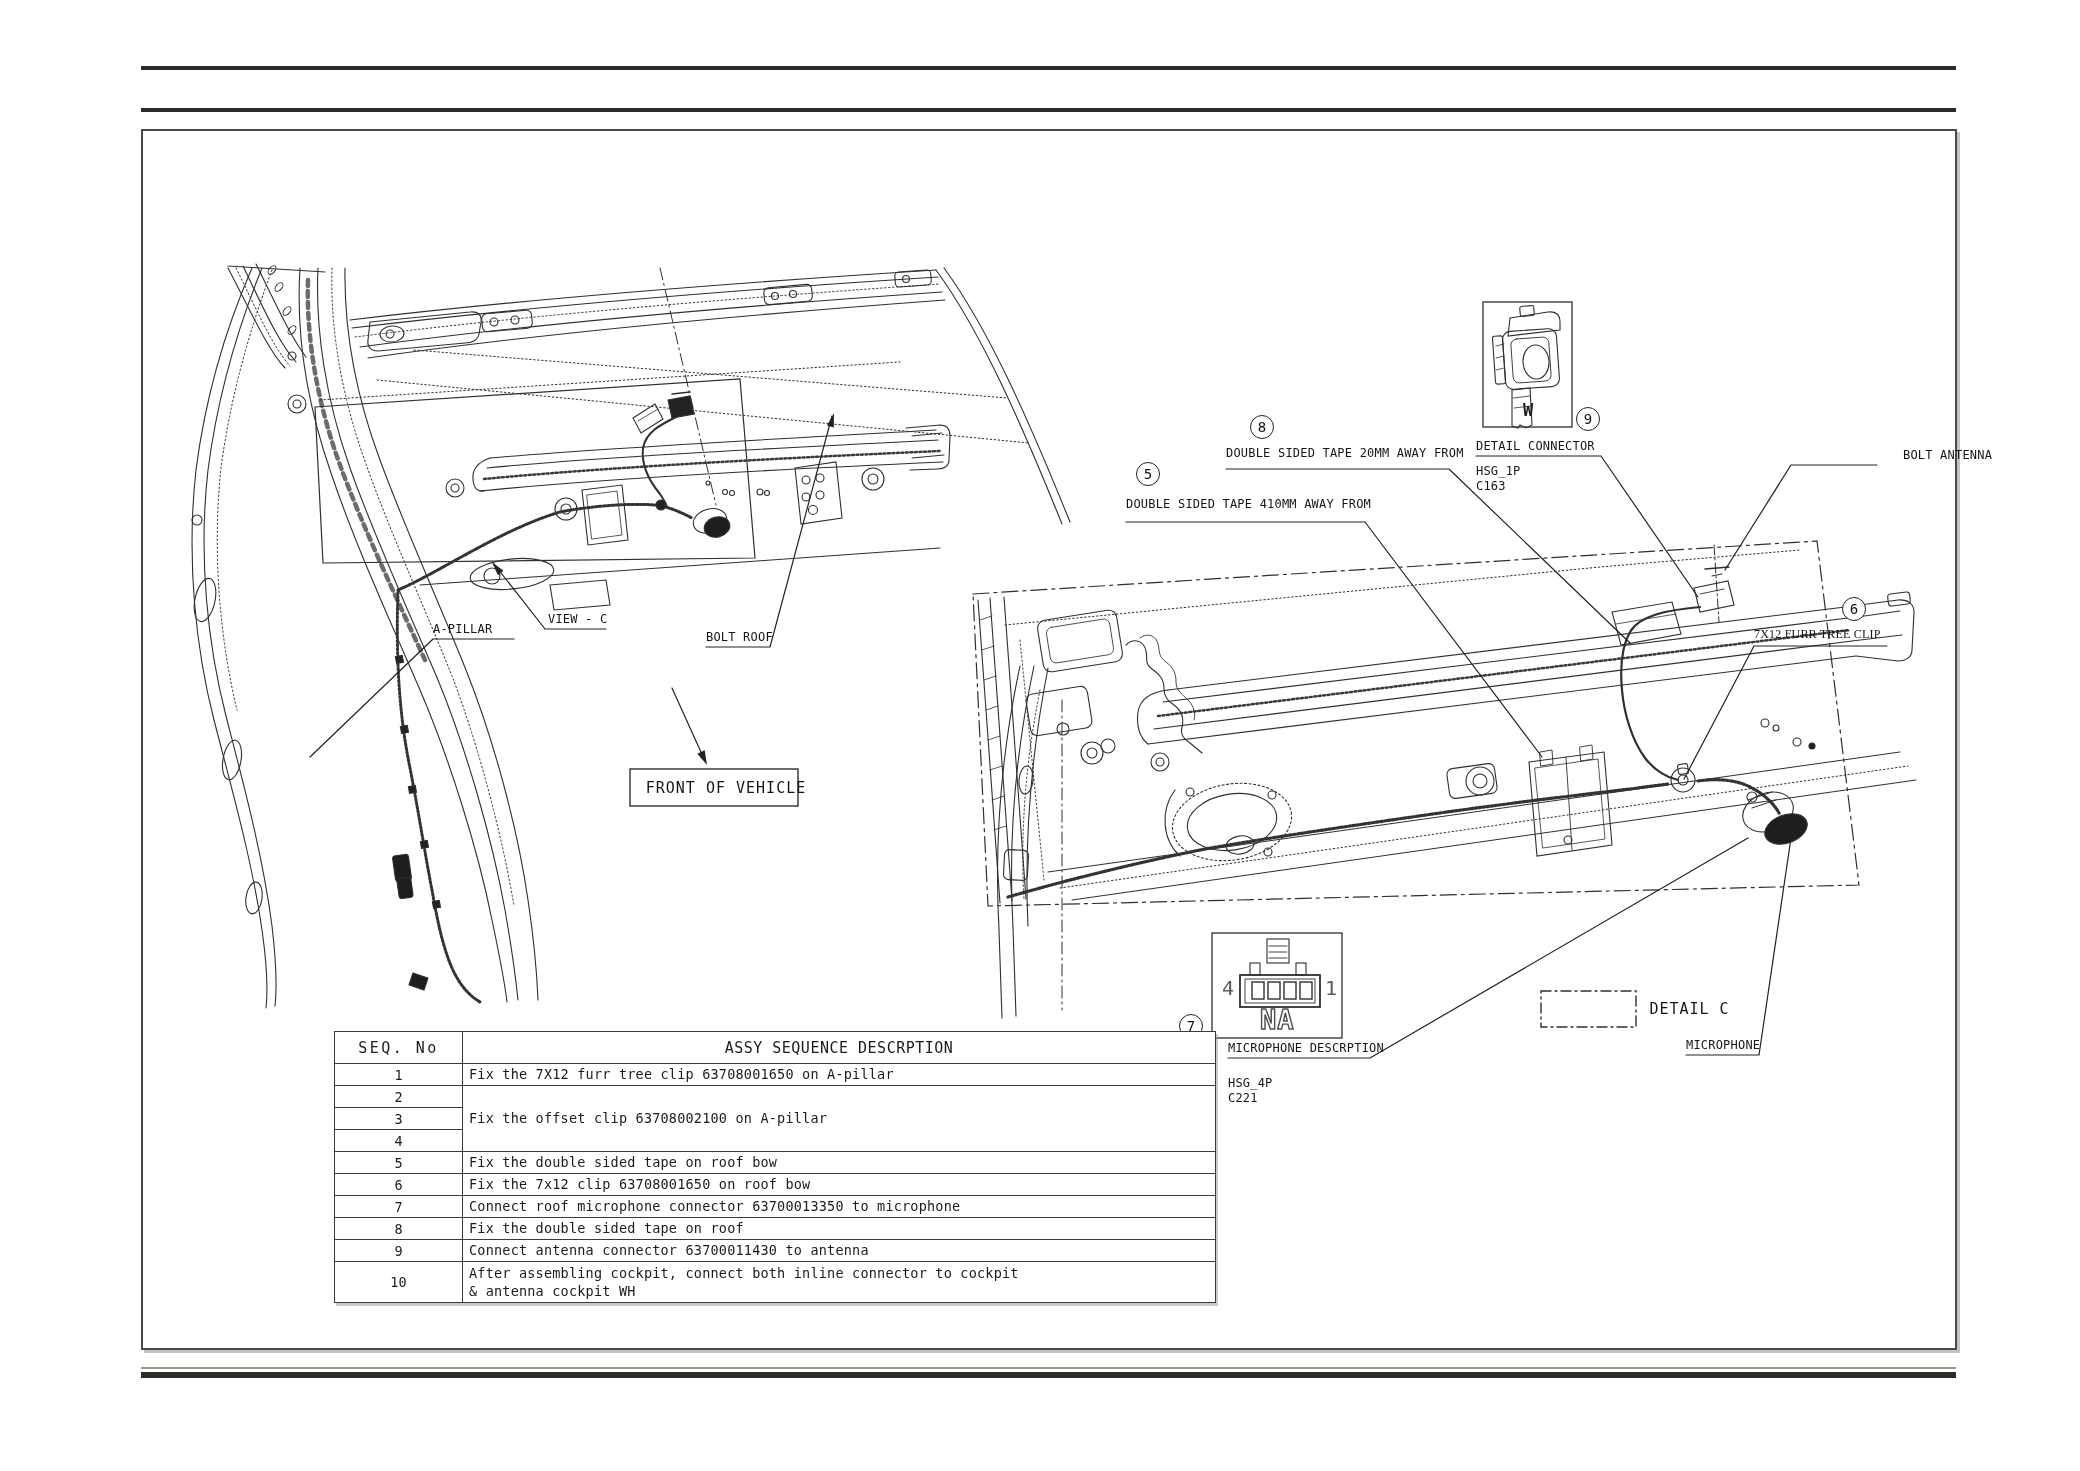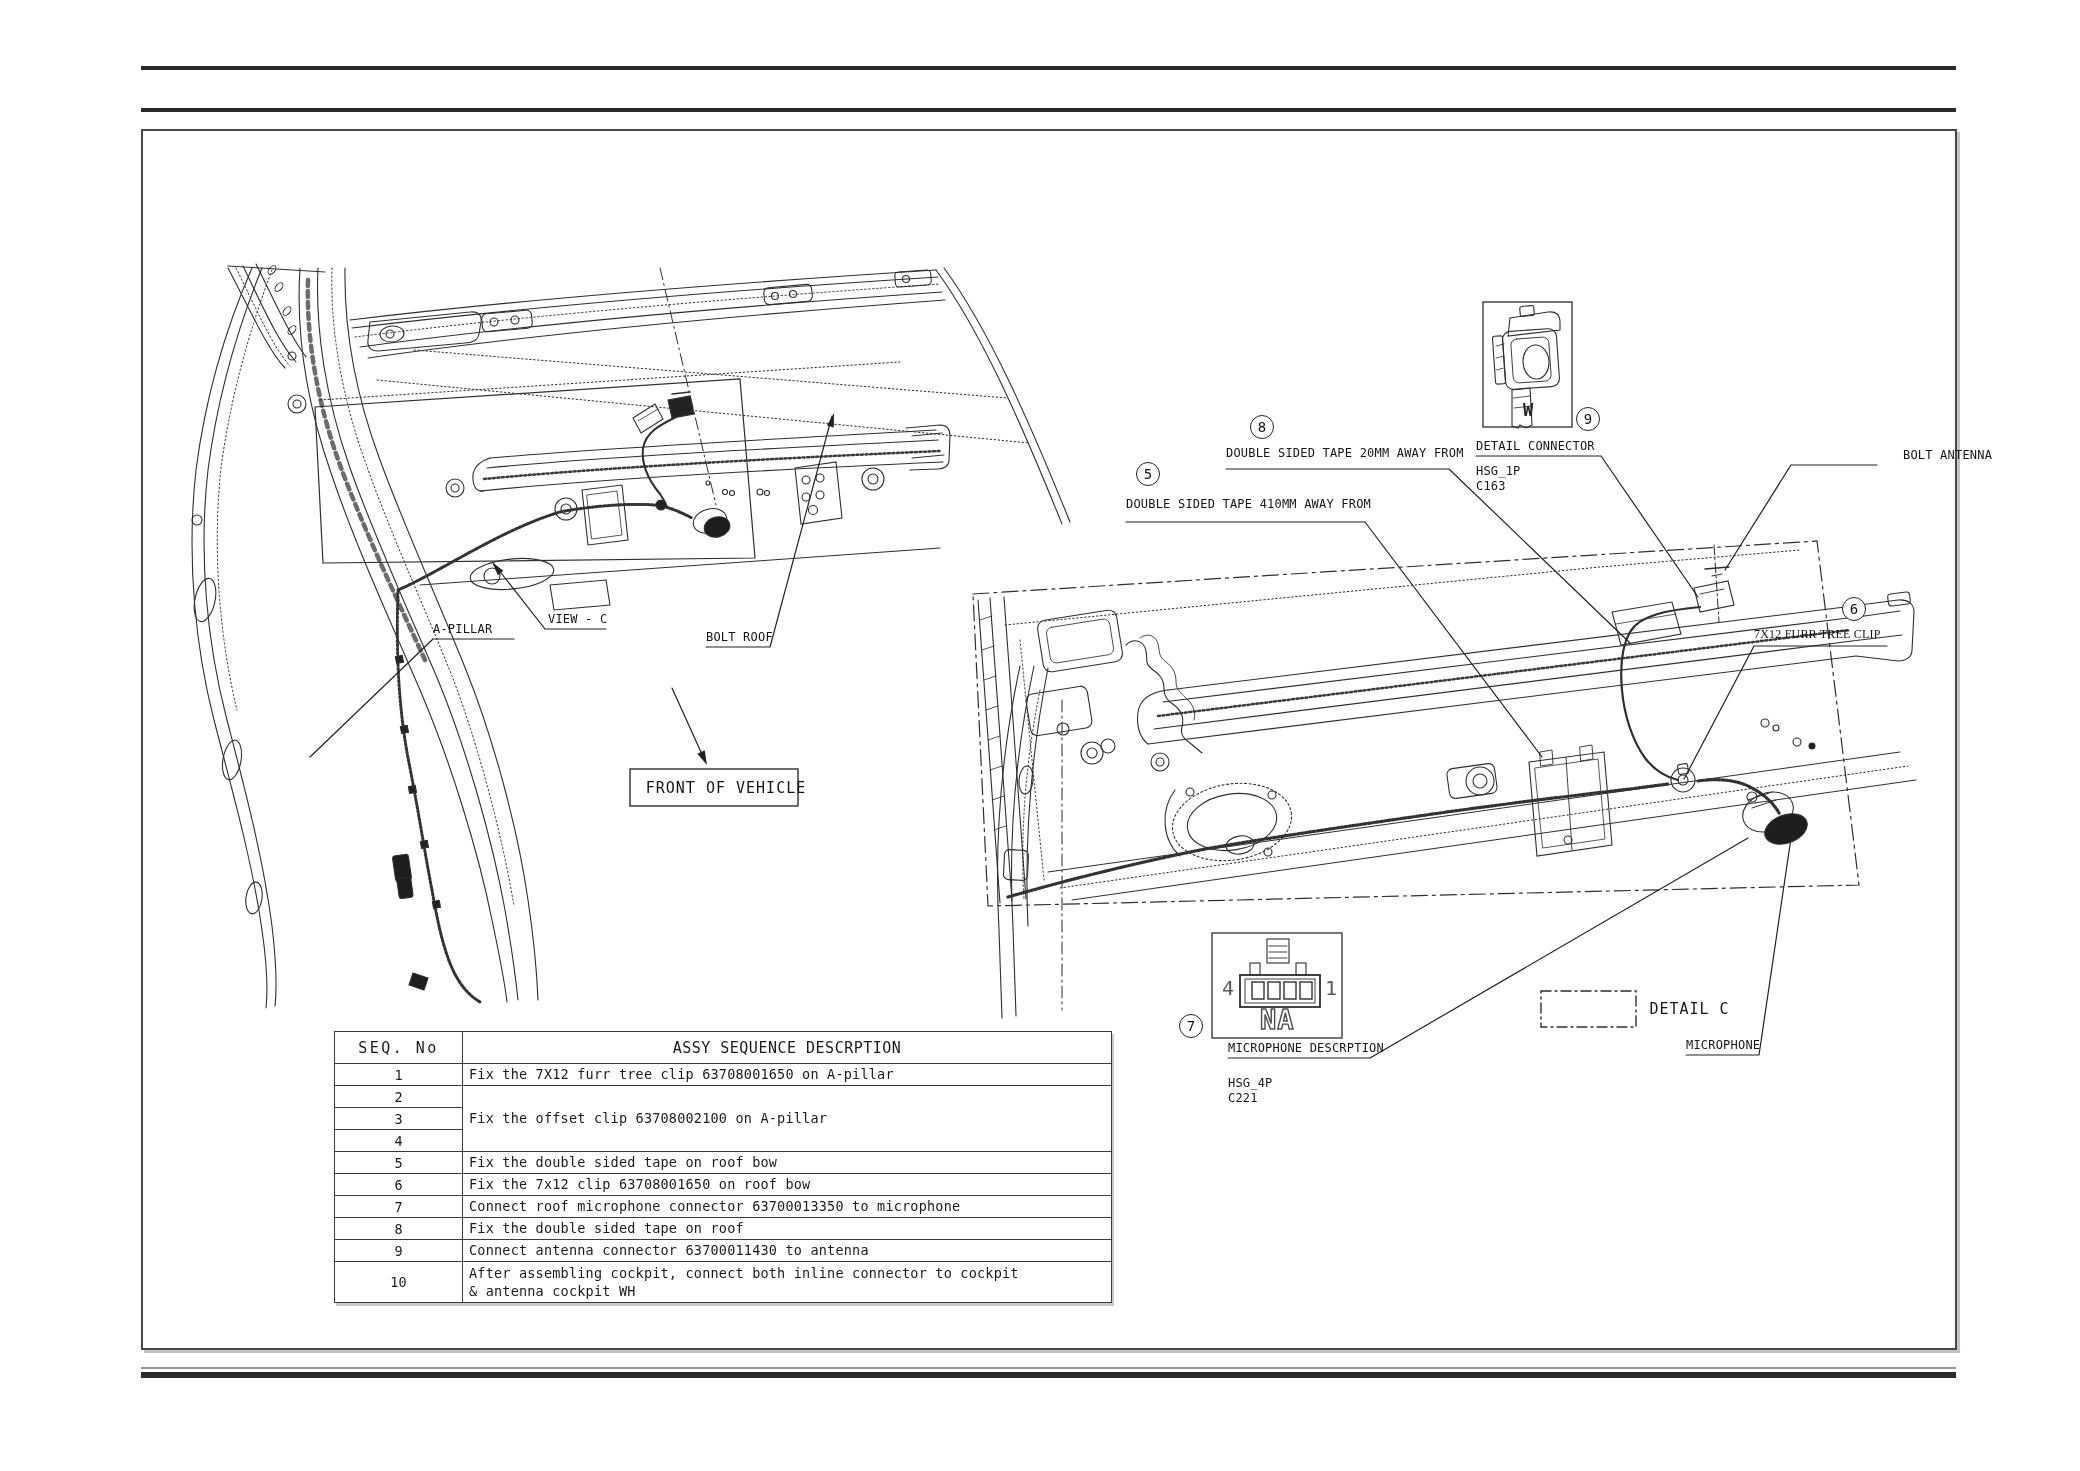--- a/index.html
+++ b/index.html
@@ -12,21 +12,21 @@
   .lbl{position:absolute;font-size:12px;letter-spacing:.2px;white-space:pre;color:#161616;}
   .lbl-box{position:absolute;display:flex;align-items:center;justify-content:center;
            font-size:15px;letter-spacing:1px;color:#161616;white-space:pre;padding-left:12px;}
   .balloon{position:absolute;width:22px;height:22px;border:1.6px solid #222;border-radius:50%;
            display:flex;align-items:center;justify-content:center;font-size:14px;color:#111;background:#fff;}
   .pin-num{position:absolute;font-size:20px;color:#5a5a5a;}
   .na-txt{position:absolute;font-size:27px;font-weight:bold;color:#fdfdfd;
           -webkit-text-stroke:1.4px #4f4f4f;letter-spacing:1px;}
   .w-txt{position:absolute;font-size:17px;font-weight:bold;color:#222;}
   
-  .asm-table{position:absolute;left:334px;top:1031px;width:778px;border-collapse:collapse;
+  .asm-table{position:absolute;left:334px;top:1031px;width:882px;border-collapse:collapse;
              box-shadow:2px 3px 0 rgba(150,150,150,.5);font-family:"DejaVu Sans Mono",monospace;}
   .asm-table td,.asm-table th{border:1.8px solid #3b3b3b;padding:0 6px;background:#fff;}
   .asm-table th{height:31px;font-weight:normal;}
   .th-seq{font-size:15px;letter-spacing:2.5px;width:115px;text-align:center;}
   .th-desc{font-size:15px;letter-spacing:.5px;text-align:center;margin-left:16px;}
   .td-seq{height:21px;font-size:13.5px;text-align:center;}
   .td-desc{font-size:13.5px;letter-spacing:.2px;text-align:left;white-space:pre-line;line-height:1.35;}
   .row10 .td-seq{height:40px;}
 </style>
 </head>

